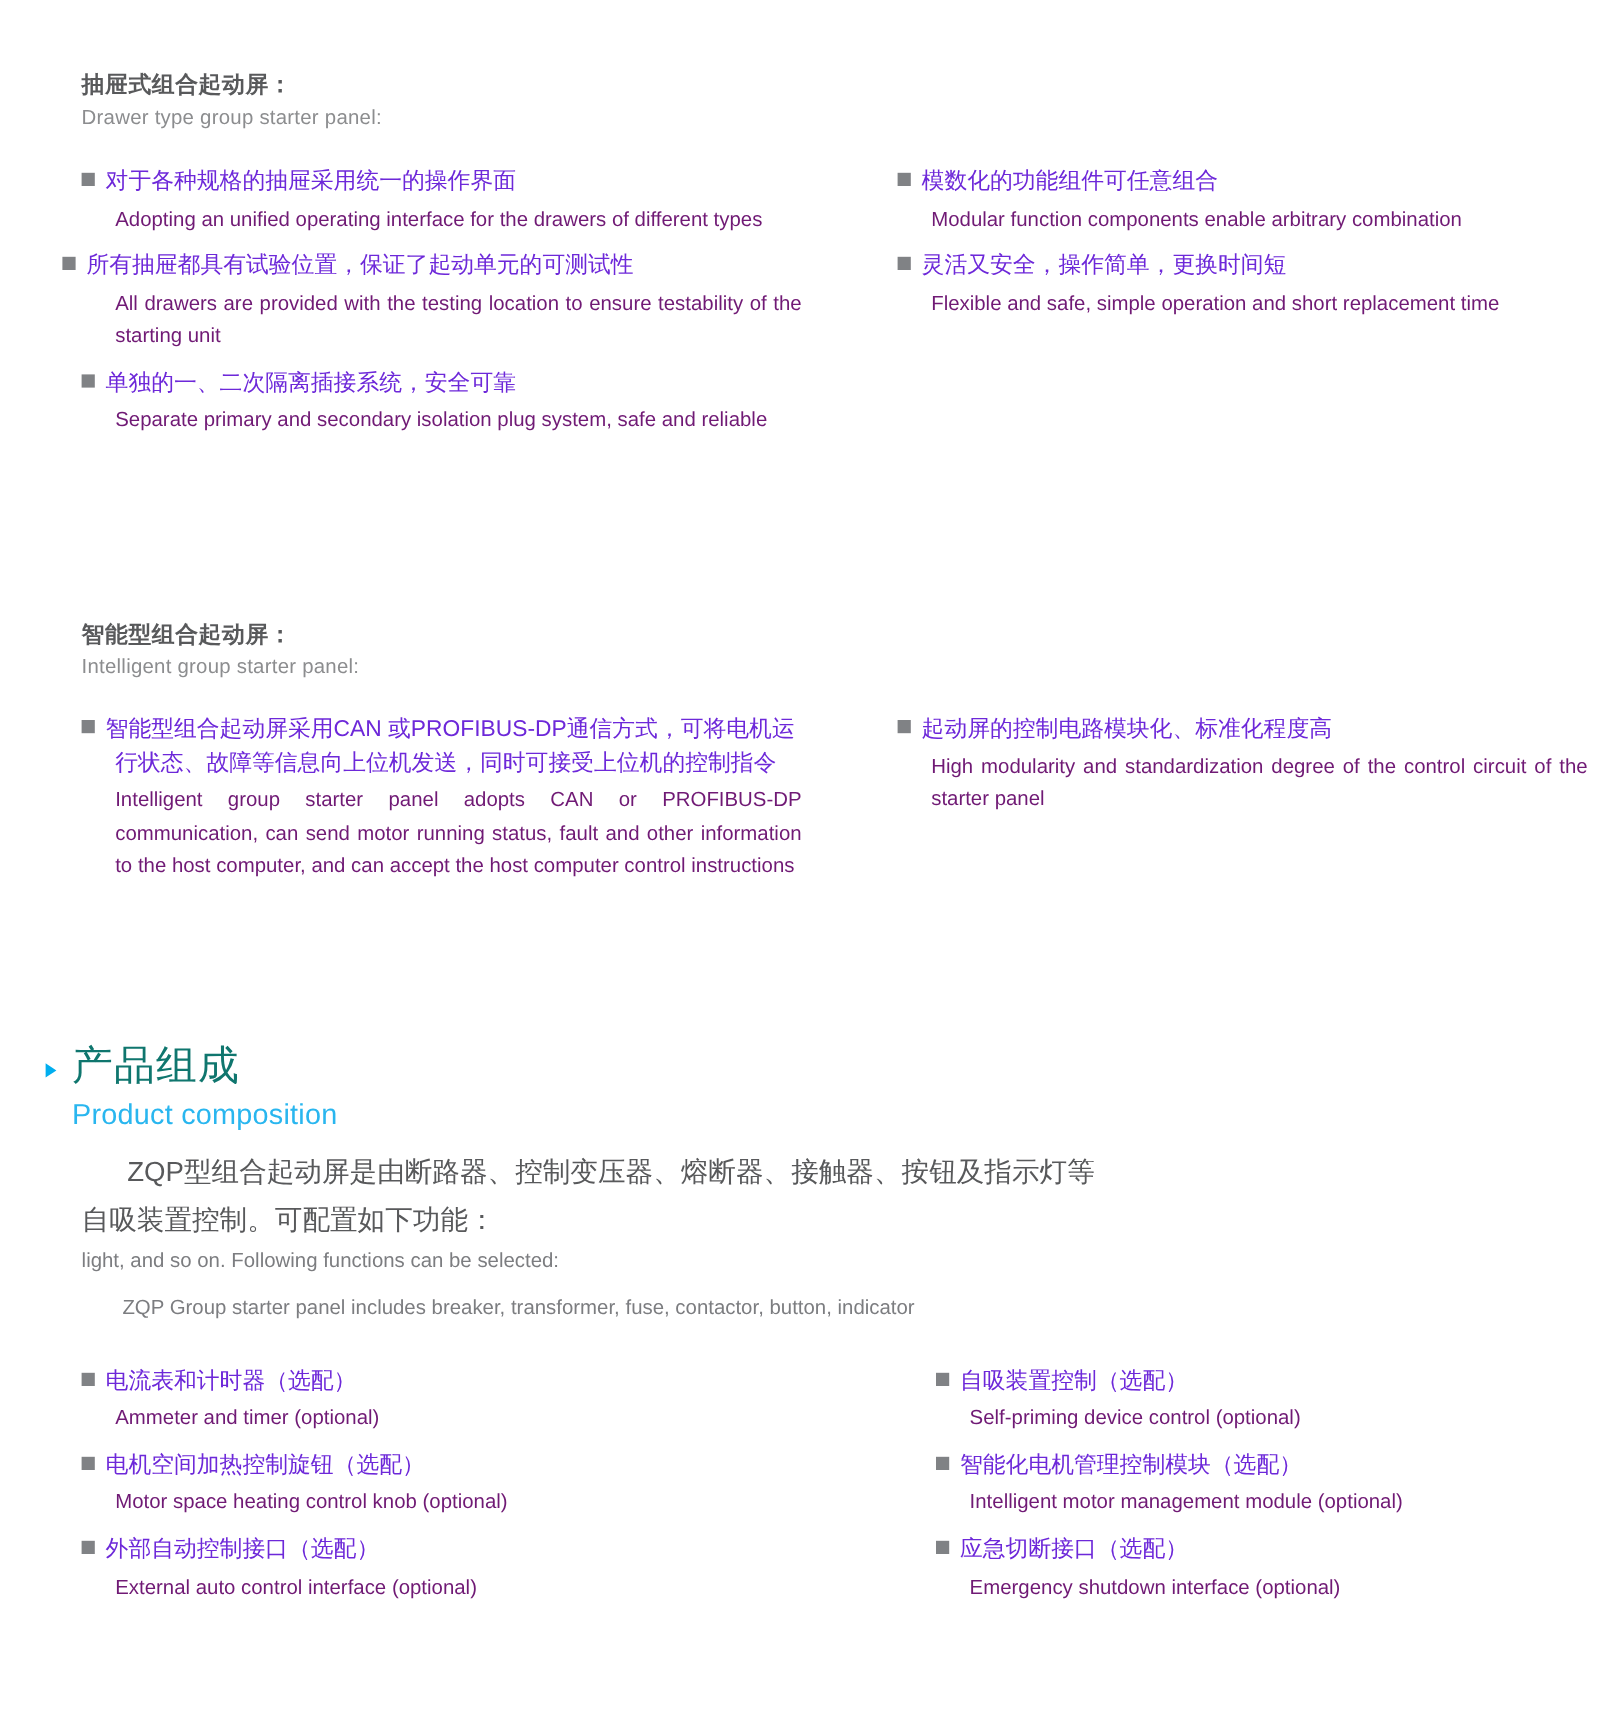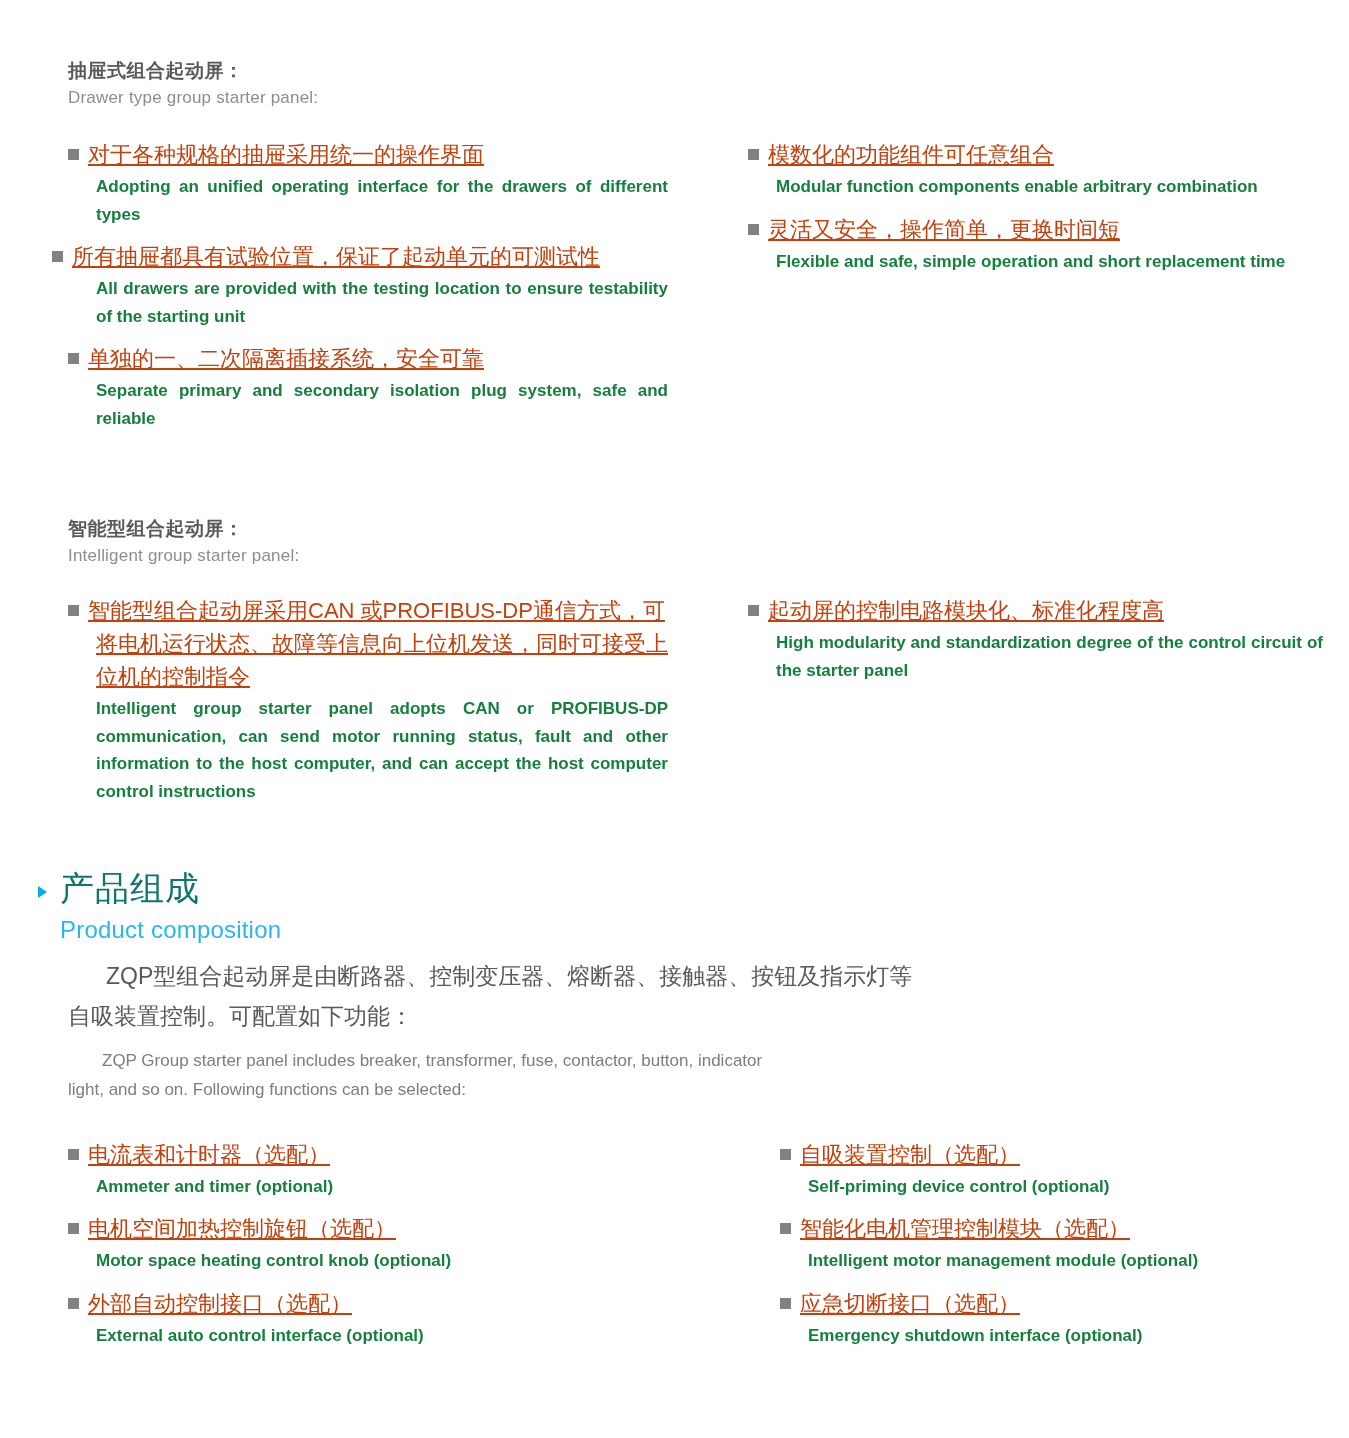--- a/index.html
+++ b/index.html
@@ -42,34 +42,32 @@
   }
   .sq {
     display: inline-block;
     width: 11px;
     height: 11px;
     background: #808285;
     margin-right: 9px;
     vertical-align: 2px;
   }
   .bullet-cn {
-    font-size: 22px;
-    color: #c2410c;
+    font-size: 19px;
+    color: #6d28d9;
     line-height: 1.5;
-    text-decoration: underline;
   }
   .bullet-en {
     font-size: 17px;
-    color: #15803d;
+    color: #701a75;
     line-height: 1.62;
     margin-top: 2px;
     margin-left: 28px;
     text-align: justify;
     text-justify: inter-word;
-    font-weight: bold;
   }
   .hang {
     padding-left: 28px;
     text-indent: -28px;
   }
 
   
   .cols {
     position: relative;
   }
@@ -226,22 +224,22 @@
 
     <div class="blue-head">
       <span class="tri"></span>
       <div class="blue-cn">产品组成</div>
       <div class="blue-en">Product composition</div>
     </div>
 
     <div style="margin-left:32px; margin-top:12px;">
       <div class="para indent">ZQP型组合起动屏是由断路器、控制变压器、熔断器、接触器、按钮及指示灯等</div>
       <div class="para" style="margin-top:2px;">自吸装置控制。可配置如下功能：</div>
+      <div class="para-en" style="margin-top:2px;">light, and so on. Following functions can be selected:</div>
       <div class="para-en indent">ZQP Group starter panel includes breaker, transformer, fuse, contactor, button, indicator</div>
-      <div class="para-en" style="margin-top:2px;">light, and so on. Following functions can be selected:</div>
     </div>
 
     <div class="cols" style="margin-top:22px; height:300px; margin-left:32px;">
 
       <div class="col-left" style="width:620px;">
 
 
         <div class="bullet-item">
           <div class="bullet-cn">
             <span class="sq"></span><span>电流表和计时器（选配）</span>

